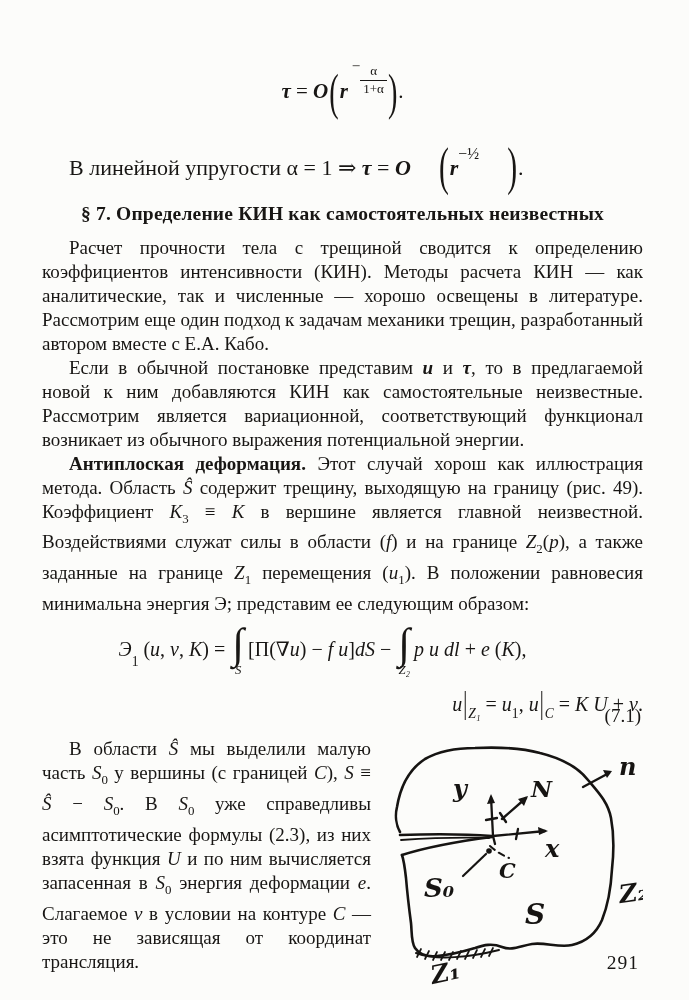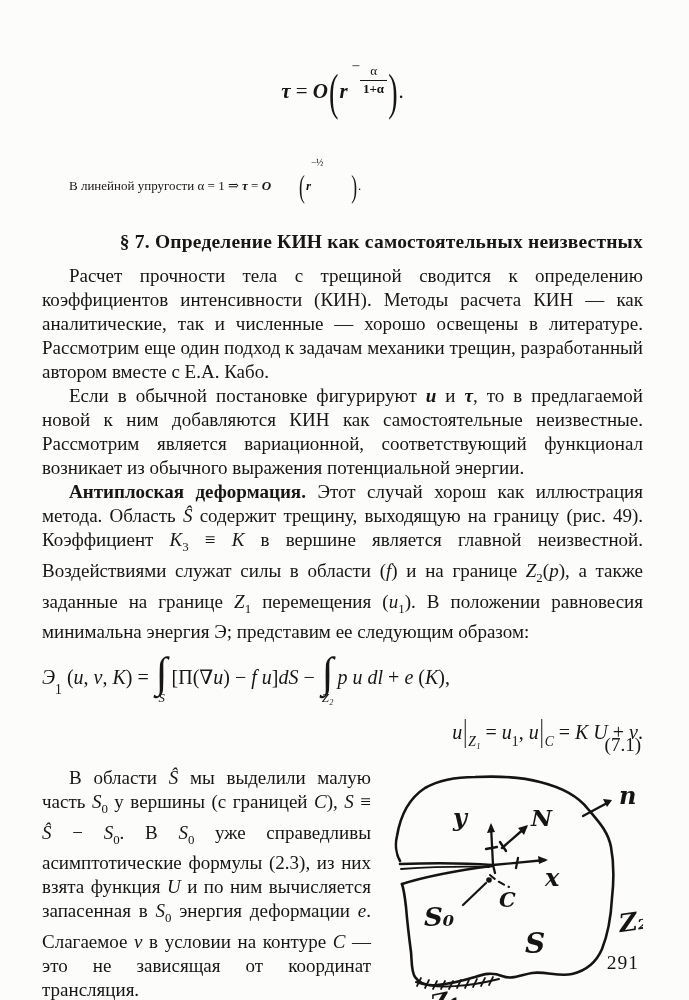--- a/index.html
+++ b/index.html
@@ -23,31 +23,31 @@
   .seg-subi{font-size:68%;vertical-align:-22%;font-style:italic;}
   .seg-sup{font-size:72%;vertical-align:38%;}
   .seg-bar{display:inline-block;transform:scaleY(1.55);transform-origin:50% 58%;margin:0 1px;font-weight:400;}
   .bigparen{display:inline-block;transform:scaleY(1.75);transform-origin:50% 52%;vertical-align:-6%;font-size:135%;font-weight:400;padding:0 1px;}
   .seg-int{display:inline-flex;flex-direction:column;align-items:center;vertical-align:middle;margin:0 4px 0 2px;line-height:1;}
   .int-sign{font-size:215%;line-height:.85;}
   .int-limit{font-size:64%;font-style:italic;line-height:1;margin-top:1px;}
   .frac{display:inline-block;text-align:center;font-size:62%;line-height:1.15;vertical-align:28%;}
   .frac-sup{vertical-align:34%;}
   .frac-num{display:block;border-bottom:1.3px solid #181614;padding:0 3px 1px 3px;}
-  .frac-den{display:block;padding:1px 3px 0 3px;font-weight:bold;}
+  .frac-den{display:block;padding:1px 3px 0 3px;}
   
   .formula-top{ text-align:center; font-size:21px; margin:4px 0 2px 0; line-height:72px; }
-  .linear-line{ text-indent:27px; font-size:13px; line-height:62px; margin-top:2px;}
+  .linear-line{ text-indent:27px; font-size:22px; line-height:43px; margin-top:2px;}
   h1.sect{
-    font-size:19.5px; font-weight:bold; text-align:right;
+    font-size:19.5px; font-weight:bold; text-align:center;
     margin:12px 0 10px 0; line-height:24px; letter-spacing:.2px;
   }
   p.body{ margin:0; text-align:justify; text-indent:27px; line-height:24px; }
   .eq-block{ position:relative; margin:8px 0 6px 0; }
-  .eq-line1{ text-align:left; font-size:20px; line-height:50px; padding-right:40px;}
+  .eq-line1{ text-align:center; font-size:20px; line-height:50px; padding-right:40px;}
   .eq-line2{ text-align:right; font-size:20px; line-height:34px; }
   .eq-num{ position:absolute; right:2px; bottom:4px; font-size:19px;text-align:center; }
   
   .wrap-zone{ overflow:hidden; margin-top:4px; }
   figure.fig{
     float:right; width:302px; margin:2px -38px 0 8px; padding:0;
   }
   .fig svg{ display:block; }
   .pageno{ position:absolute; right:50px; top:952px; font-size:19.5px; letter-spacing:1px;}
   .fig text{ font-family:"DejaVu Serif","Liberation Serif",serif; }
@@ -58,21 +58,21 @@
 <div class="page">
 
   <div class="formula-top"><span class="seg-bi">τ</span><span class="seg-n"> = </span><span class="seg-bi">O</span><span class="bigparen">(</span><span class="seg-bi">r</span><span class="seg-sup"> −</span><span class="frac frac-sup"><span class="frac-num">α</span><span class="frac-den">1+α</span></span><span class="bigparen">)</span><span class="seg-n">.</span></div>
 
   <div class="linear-line"><span class="seg-n">В линейной упругости α = 1 ⇒ </span><span class="seg-bi">τ</span><span class="seg-n"> = </span><span class="seg-bi">O</span><span class="bigparen">(</span><span class="seg-bi">r</span><span class="seg-sup">−½</span><span class="bigparen">)</span><span class="seg-n">.</span></div>
 
   <h1 class="sect">§ 7. Определение КИН как самостоятельных неизвестных</h1>
 
   <p class="body"><span class="seg-n">Расчет прочности тела с трещиной сводится к определению коэффициентов интенсивности (КИН). Методы расчета КИН — как аналитические, так и численные — хорошо освещены в литературе. Рассмотрим еще один подход к задачам механики трещин, разработанный автором вместе с Е.А. Кабо.</span></p>
 
-  <p class="body"><span class="seg-n">Если в обычной постановке фигурируют </span><span class="seg-bi">u</span><span class="seg-n"> и </span><span class="seg-bi">τ</span><span class="seg-n">, то в предлагаемой новой к ним добавляются КИН как самостоятельные неизвестные. Рассмотрим является вариационной, соответствующий функционал возникает из обычного выражения потенциальной энергии.</span></p>
+  <p class="body"><span class="seg-n">Если в обычной постановке представим </span><span class="seg-bi">u</span><span class="seg-n"> и </span><span class="seg-bi">τ</span><span class="seg-n">, то в предлагаемой новой к ним добавляются КИН как самостоятельные неизвестные. Рассмотрим является вариационной, соответствующий функционал возникает из обычного выражения потенциальной энергии.</span></p>
 
   <p class="body"><span class="seg-b">Антиплоская деформация.</span><span class="seg-n"> Этот случай хорош как иллюстрация метода. Область </span><span class="seg-i">Ŝ</span><span class="seg-n"> содержит трещину, выходящую на границу (рис. 49). Коэффициент </span><span class="seg-i">K</span><span class="seg-sub">3</span><span class="seg-n"> ≡ </span><span class="seg-i">K</span><span class="seg-n"> в вершине является главной неизвестной. Воздействиями служат силы в области (</span><span class="seg-i">f</span><span class="seg-n">) и на границе </span><span class="seg-i">Z</span><span class="seg-sub">2</span><span class="seg-n">(</span><span class="seg-i">p</span><span class="seg-n">)</span><span class="seg-n">, а также заданные на границе </span><span class="seg-i">Z</span><span class="seg-sub">1</span><span class="seg-n"> перемещения (</span><span class="seg-i">u</span><span class="seg-sub">1</span><span class="seg-n">). В положении равновесия минимальна энергия Э; представим ее следующим образом:</span></p>
 
   <div class="eq-block">
     <div class="eq-line1"><span class="seg-i">Э</span><span class="seg-sub">1</span><span class="seg-n"> (</span><span class="seg-i">u</span><span class="seg-n">, </span><span class="seg-i">v</span><span class="seg-n">, </span><span class="seg-i">K</span><span class="seg-n">) = </span><span class="seg-int">
           <span class="int-sign">∫</span>
           <span class="int-limit">S</span>
         </span><span class="seg-n">[</span><span class="seg-n">Π</span><span class="seg-n">(∇</span><span class="seg-i">u</span><span class="seg-n">) − </span><span class="seg-i">f u</span><span class="seg-n">]</span><span class="seg-i">dS</span><span class="seg-n"> − </span><span class="seg-int">
           <span class="int-sign">∫</span>
           <span class="int-limit">Z₂</span>

